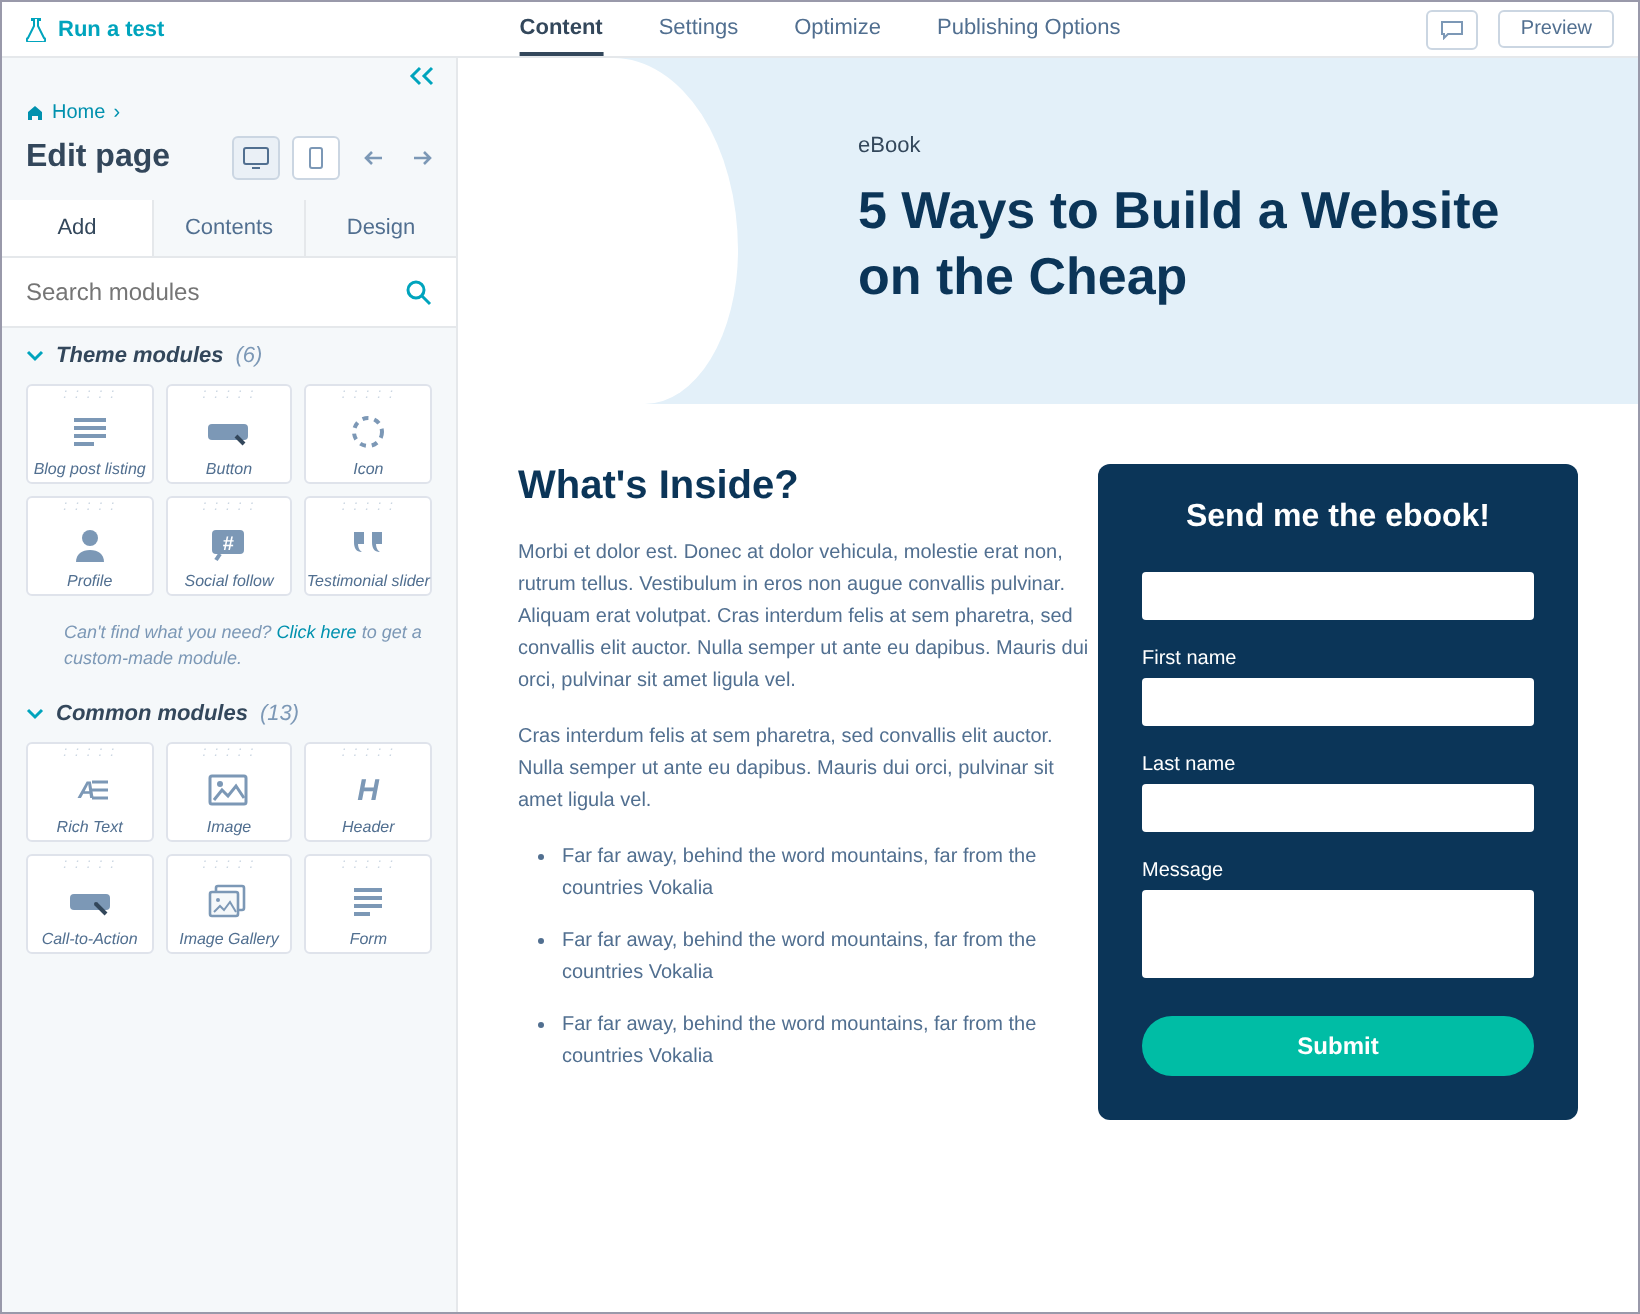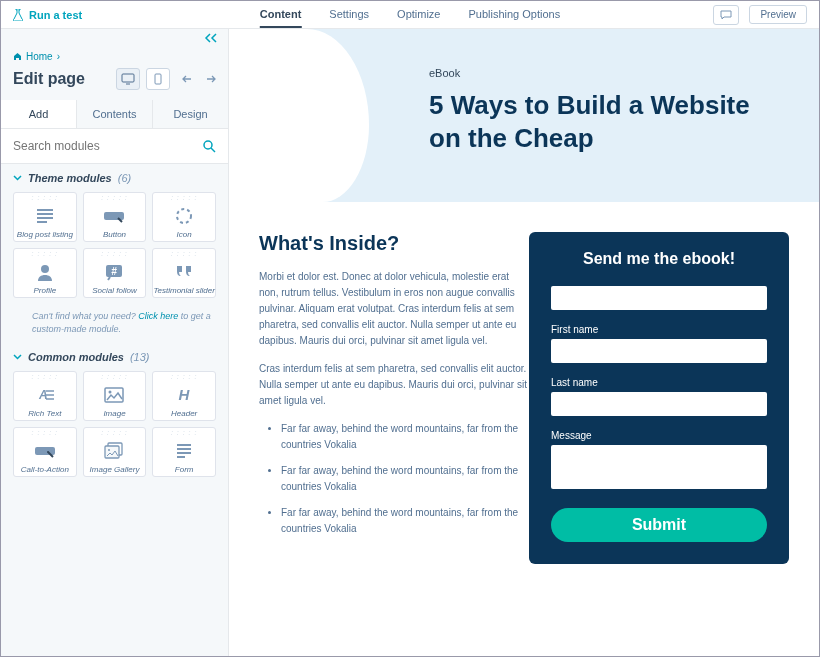--- a/index.html
+++ b/index.html
@@ -44,26 +44,26 @@
 .hero { background: #e3f0f9; padding: 38px 40px 48px 200px; position: relative; }
 .hero::before { content: ""; position: absolute; left: 0; top: 0; width: 140px; height: 100%; background: #fff; border-radius: 0 80% 60% 0 / 0 100% 80% 0; }
 .hero-eyebrow { font-size: 11px; color: #33475b; margin-bottom: 10px; }
 .hero-title { font-size: 26px; font-weight: 800; color: #0b3558; line-height: 1.25; max-width: 340px; }
 .content-row { display: flex; padding: 30px 30px 20px 30px; align-items: flex-start; }
 .article { flex: 1; }
 .article h2 { font-size: 20px; font-weight: 800; color: #0b3558; margin-bottom: 14px; }
 .article p { font-size: 10px; color: #516f90; line-height: 1.6; margin-bottom: 12px; }
 .article ul { padding-left: 22px; }
 .article li { font-size: 10px; color: #516f90; line-height: 1.6; margin-bottom: 10px; }
-.form-card { width: 260px; background: #0b3558; border-radius: 6px; padding: 18px 22px 22px; color: #fff; }
+.form-card { width: 240px; background: #0b3558; border-radius: 6px; padding: 18px 22px 22px; color: #fff; }
 .form-title { font-size: 16px; font-weight: 800; text-align: center; margin-bottom: 18px; }
 .form-label { font-size: 10px; margin-bottom: 4px; display: block; }
 .form-input { width: 100%; height: 24px; border: none; border-radius: 2px; margin-bottom: 14px; background: #fff; padding: 0 6px; font-size: 10px; }
 .form-textarea { width: 100%; height: 44px; border: none; border-radius: 2px; background: #fff; resize: none; margin-bottom: 16px; }
-.submit-btn { width: 100%; background: #00bda5; color: #fff; border: none; border-radius: 18px; padding: 8px 0; font-size: 16px; font-weight: 600; cursor: pointer; }
+.submit-btn { width: 100%; background: #00bda5; color: #fff; border: none; border-radius: 18px; padding: 8px 0; font-size: 12px; font-weight: 600; cursor: pointer; }
 .chev { font-size: 10px; }
 svg { display: block; }
 </style>
 </head>
 <body>
 
 <div class="topbar">
   <div class="run-test">
     <span>
       <svg width="10" height="12" viewBox="0 0 10 12">

